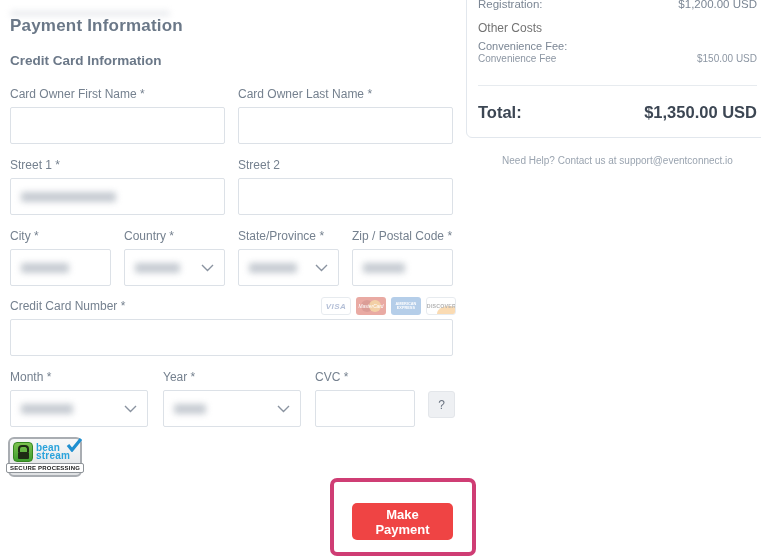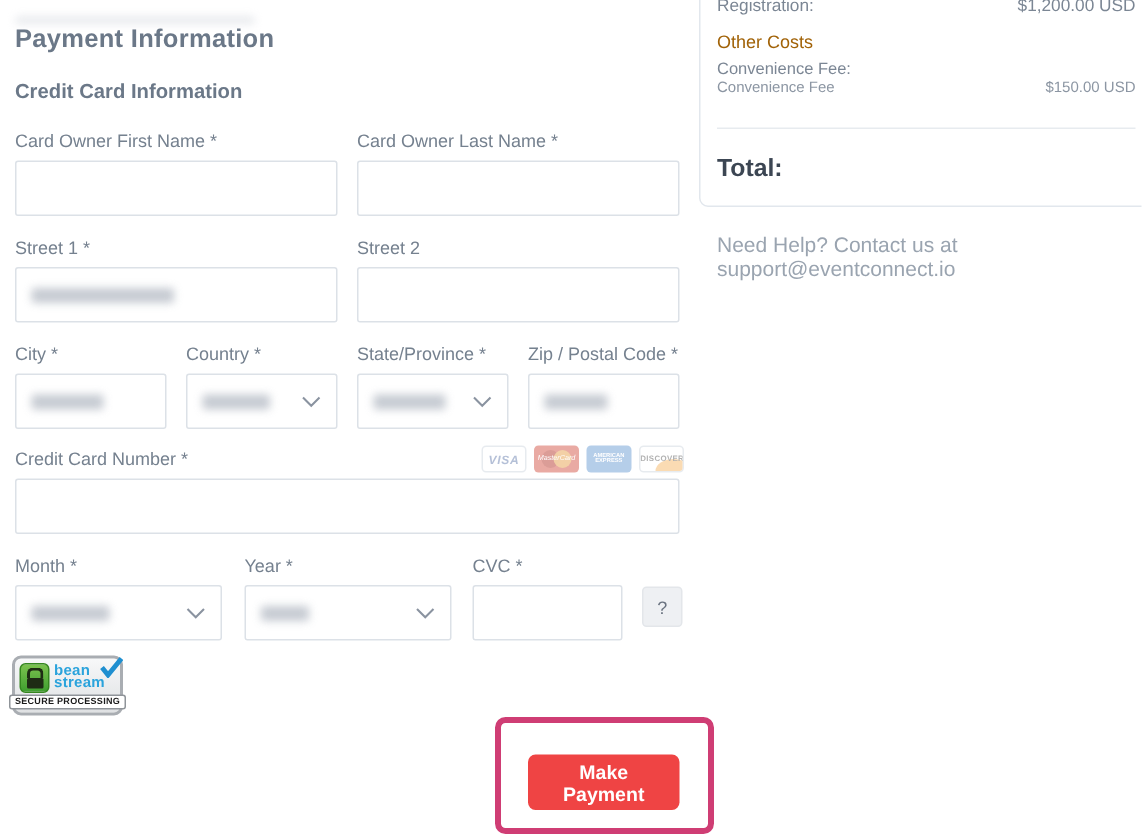--- a/index.html
+++ b/index.html
@@ -77,26 +77,26 @@
     display:flex;align-items:center;justify-content:center;
   }
 
   
   .summary-panel{
     left:466px;top:-16px;width:306px;height:154px;box-sizing:border-box;
     border:1px solid #e2e7ed;border-radius:6px;background:#fff;
   }
   .srow{left:478px;width:279px;display:flex;justify-content:space-between;align-items:baseline;}
   .reg-row{top:-2px;font-size:11.5px;color:#7b8694;}
-  .other-costs{left:478px;top:21px;font-size:12px;color:#a16207;}
+  .other-costs{left:478px;top:21px;font-size:12px;color:#737373;}
   .fee-head{left:478px;top:40px;font-size:11px;color:#7b8694;}
   .fee-row{top:53px;font-size:10px;color:#8c96a3;}
   .sep{left:478px;top:85px;width:279px;height:1px;background:#e7ebef;}
   .total-row{top:103px;font-size:16.5px;font-weight:bold;color:#3c4653;}
-  .help-text{left:478px;top:155px;width:279px;font-size:14px;color:#9aa4b0;}
+  .help-text{left:478px;top:155px;width:279px;text-align:center;font-size:10px;color:#9aa4b0;}
 </style>
 </head>
 <body>
 
 <div class="abs top-artifact"></div>
 
 <div class="abs page-title">Payment Information</div>
 <div class="abs section-title">Credit Card Information</div>
 
 <div class="abs field-label" style="left:10px;top:87px">Card Owner First Name *</div>
@@ -209,14 +209,15 @@
 </div>
 <div class="abs other-costs">Other Costs</div>
 <div class="abs fee-head">Convenience Fee:</div>
 <div class="abs srow fee-row">
   <span>Convenience Fee</span>
   <span>$150.00 USD</span>
 </div>
 <div class="abs sep"></div>
 <div class="abs srow total-row">
   <span>Total:</span>
+  <span>$1,350.00 USD</span>
 </div>
 <div class="abs help-text">Need Help? Contact us at support@eventconnect.io</div>
 
 </body></html>

